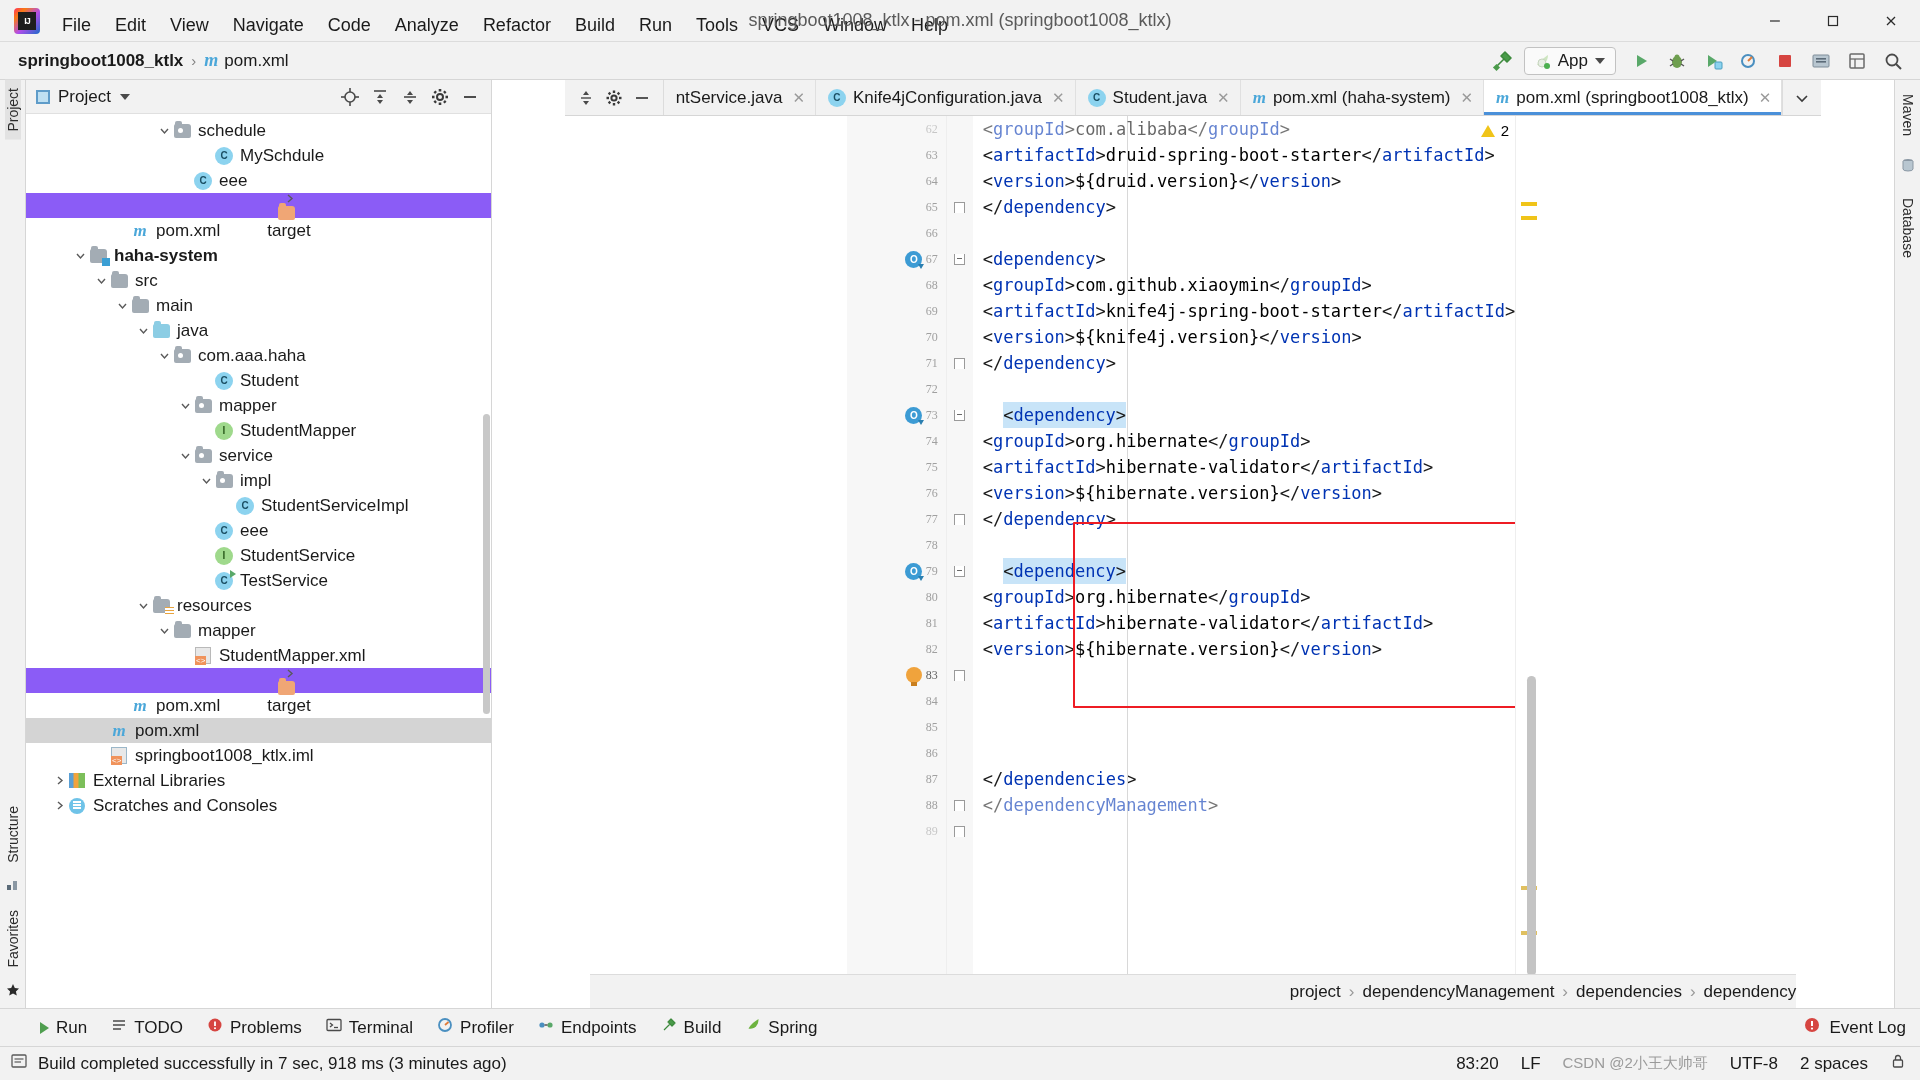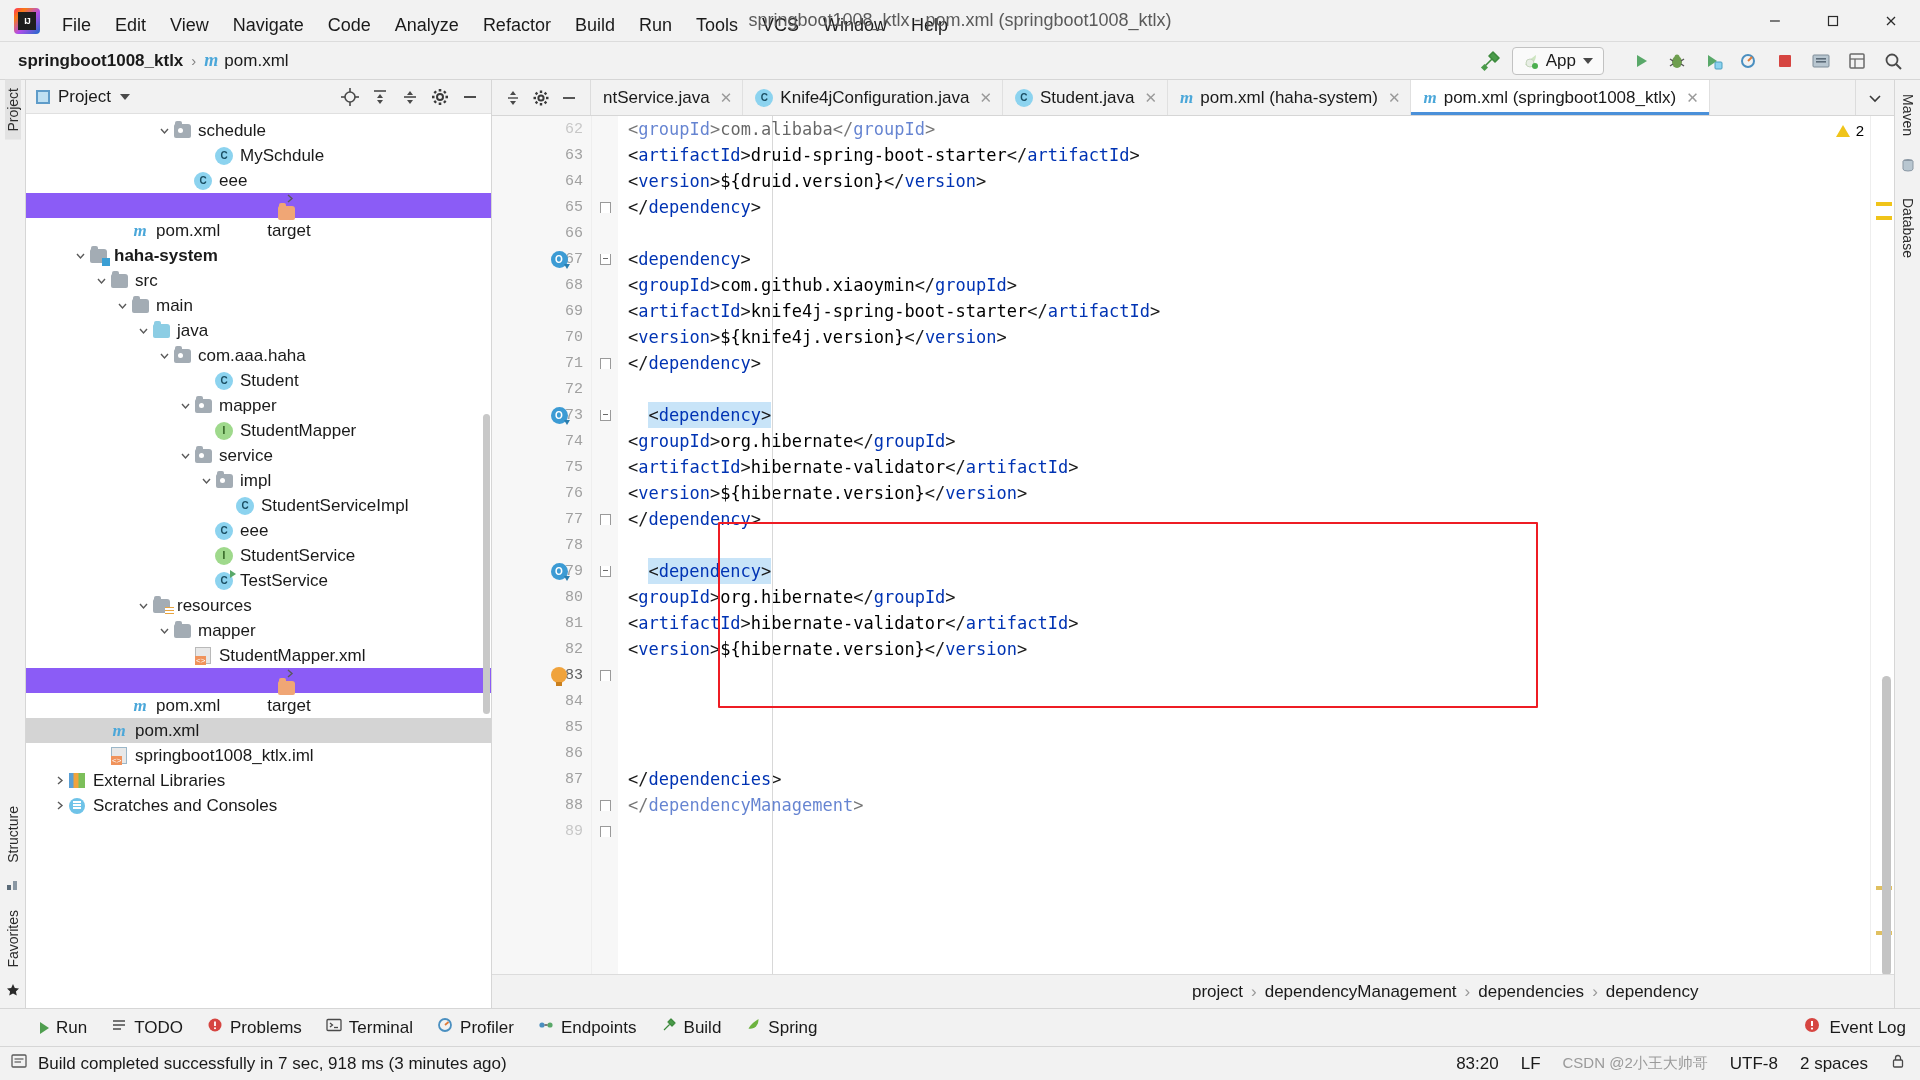--- a/index.html
+++ b/index.html
@@ -53,21 +53,21 @@
   .crumb-sep { color: #808080; margin: 0 8px; font-size: 15px; }
   .mvn-m { color: #4ba7d9; font-style: italic; font-weight: bold; font-size: 18px; margin-right: 6px; font-family:"Liberation Serif",serif; }
   .tb-right { margin-left: auto; display: flex; align-items: center; gap: 6px; padding-right: 12px; }
   .tb-ico {
     width: 30px; height: 28px; display: flex; align-items: center; justify-content: center;
     border-radius: 3px;
   }
   .run-cfg {
     display: flex; align-items: center; gap: 7px; height: 28px; padding: 0 10px 0 8px;
     border: 1px solid #c2c2c2; border-radius: 4px; background: #fafafa; font-size: 17px; color:#1a1a1a;
-    margin-right: 16px;
+    margin-right: 4px;
   }
   .spring-leaf { width:18px; height:18px; position:relative; }
   .caret-dn { width:0;height:0;border-left:5px solid transparent;border-right:5px solid transparent;border-top:6px solid #4a4a4a; }
 
   
   .main { flex: 1; display: flex; min-height: 0; background:#fff; }
 
   
   .rail {
     width: 26px; background: #f2f2f2; border-right: 1px solid #d6d6d6;
@@ -121,39 +121,39 @@
                  padding:0 1px;line-height:9px;}
   .libico { width:16px;height:15px; background:linear-gradient(to right,#5a9fd4 0 4px,#f0a33c 5px 9px,#7cbf5a 10px 14px); }
   .scratchico{ width:16px;height:16px;border-radius:50%;background:#6fc3e8;position:relative;}
   .scratchico::after{content:"";position:absolute;left:4px;top:3px;width:8px;height:2px;background:#fff;
      box-shadow:0 3px 0 #fff, 0 6px 0 #fff;}
   .mvn-ico{color:#4ba7d9;font-style:italic;font-weight:bold;font-size:17px;font-family:"Liberation Serif",serif;}
 
   .tree-scroll { position:absolute; right:1px; top:300px; width:7px; height:300px; background:#c8c8c8; border-radius:4px; }
 
   
-  .editor-col { flex: 1; display: flex; flex-direction: column; min-width: 0; background:#fff;}
+  .editor-col { flex: 1; display: flex; flex-direction: column; min-width: 0; background:#fff;align-items:center;}
   .tabbar { height: 36px; background: #f2f2f2; display: flex; align-items: stretch; border-bottom: 1px solid #d6d6d6; flex:none; }
   .tab-tools { display:flex; align-items:center; gap:2px; padding:0 8px; border-right:1px solid #dcdcdc; }
   .tt { width:26px;height:26px;display:flex;align-items:center;justify-content:center;border-radius:3px;}
   .tabs { display: flex; align-items: stretch; flex:1; min-width:0; overflow:hidden; }
   .tab {
     display: flex; align-items: center; gap: 7px; padding: 0 10px 0 12px;
     font-size: 17px; color: #1a1a1a; border-right: 1px solid #e0e0e0; white-space: nowrap;
     background: #f2f2f2; position: relative;
   }
   .tab.active { background: #fff; }
   .tab.active::after { content:""; position:absolute; left:0; right:0; bottom:0; height:3px; background:#4a90d9; }
   .tab .x { color:#9a9a9a; font-size:15px; margin-left:3px; }
   .tabbar-right { display:flex; align-items:center; padding:0 6px; border-left:1px solid #dcdcdc; }
 
   .editor-area { flex:1; display:flex; min-height:0; position:relative; background:#fff; overflow:hidden; }
   .gutter { width: 100px; background: #f7f7f7; flex:none; position:relative; border-right:1px solid #eee;}
   .gline { height: 26px; display:flex; align-items:center; justify-content:flex-end;
-           font-family:Liberation Mono, monospace; font-size:15px; color:#a0a0a0; padding-right:8px; }
+           font-family:Liberation Serif, serif; font-size:12px; color:#a0a0a0; padding-right:8px; }
   .gline.cur { color:#606060; }
   .gmark { position:absolute; left:56px; width:22px; height:26px; display:flex; align-items:center; justify-content:center;}
   .override { width:17px;height:17px;border-radius:50%;background:#3c9bd4;color:#fff;font-size:10px;font-weight:bold;
               display:flex;align-items:center;justify-content:center; position:relative;}
   .override::after{content:"";position:absolute;right:-2px;bottom:-1px;border-left:3px solid transparent;
      border-right:3px solid transparent;border-top:5px solid #2b7fb0;}
   .bulb { width:16px;height:16px;border-radius:50%;background:#f0a33c; position:relative;}
   .bulb::after{content:"";position:absolute;left:5px;bottom:-3px;width:6px;height:4px;background:#c97f1e;}
 
   .foldcol { width: 26px; background:#f7f7f7; flex:none; position:relative; }

